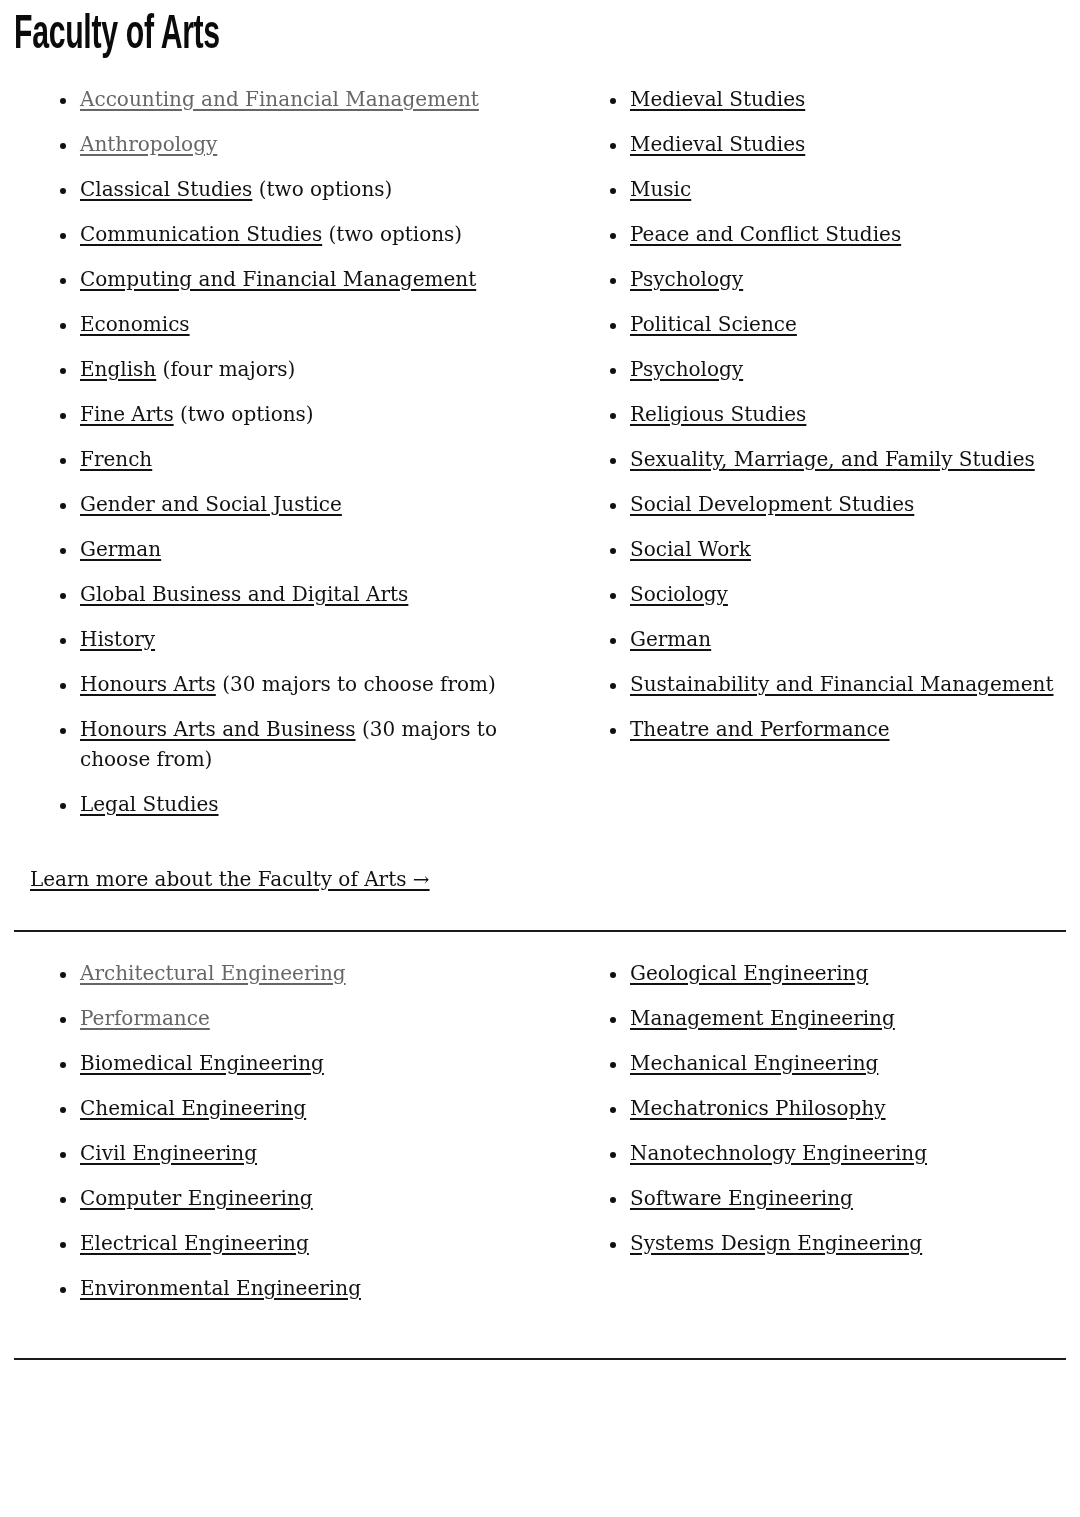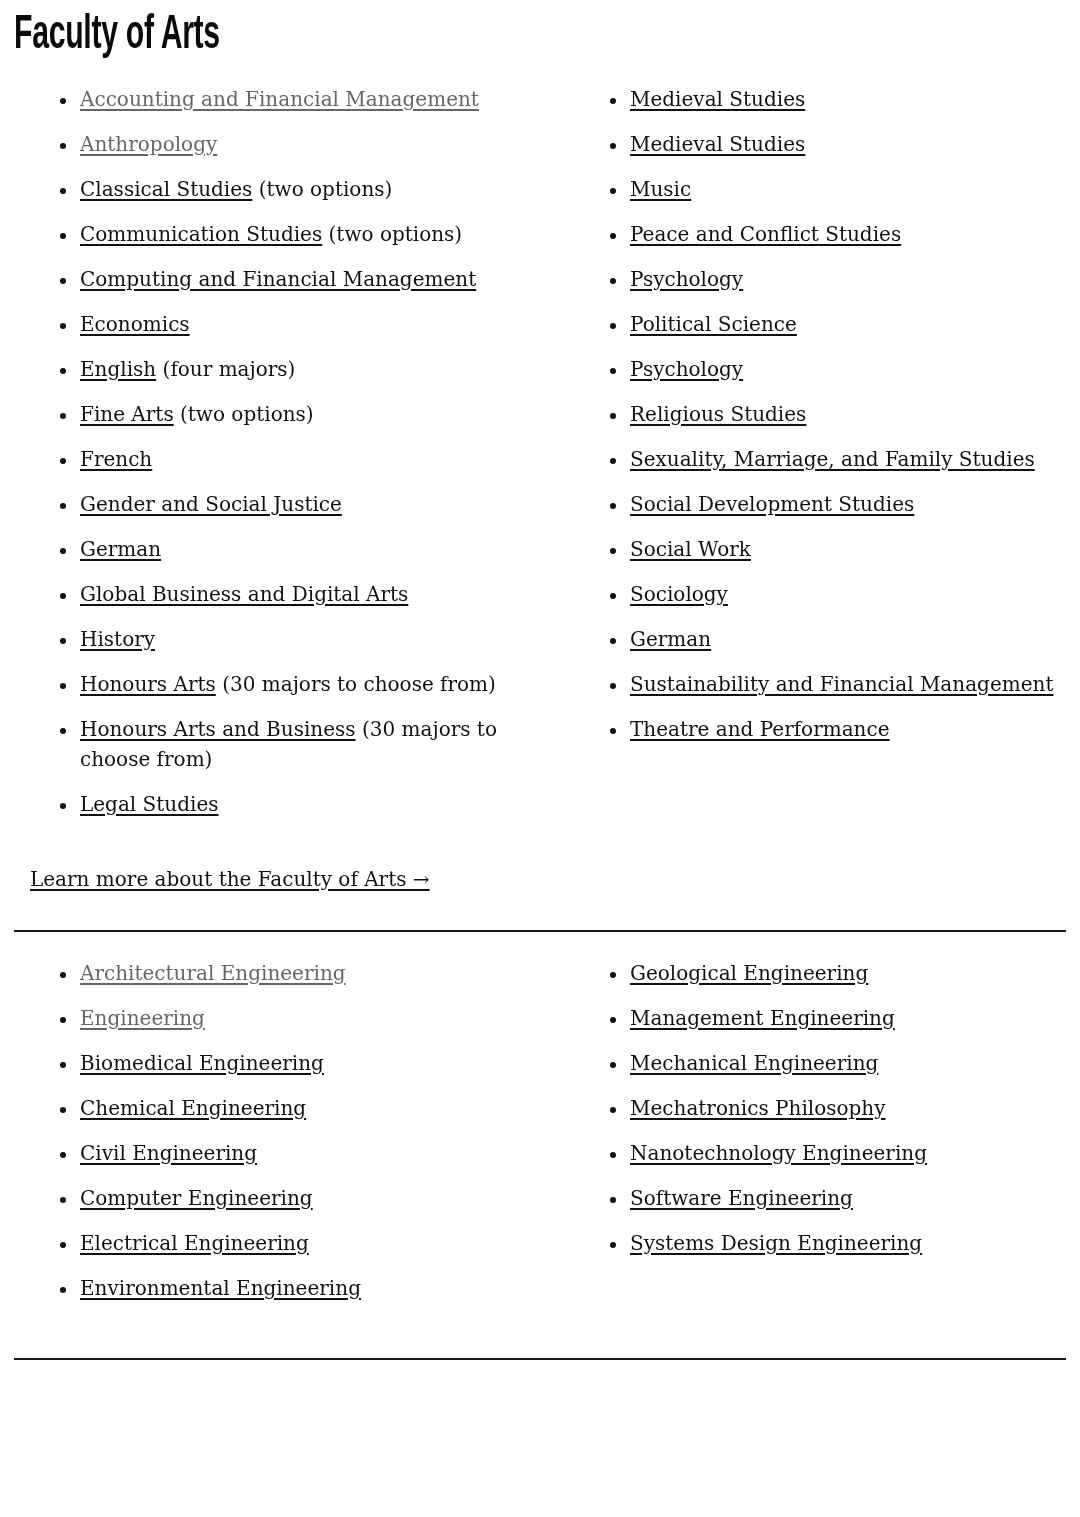--- a/index.html
+++ b/index.html
@@ -135,21 +135,21 @@
   </div>
   <a class="learn-more">Learn more about the Faculty of Arts →</a>
 </section>
 
 <hr class="section-divider">
 
 <section>
   <div class="cols">
     <ul class="program-list">
         <li><a class="link visited">Architectural Engineering</a></li>
-        <li><a class="link visited">Engineering</a></li>
+        <li><a class="link visited">Performance</a></li>
         <li><a class="link">Biomedical Engineering</a></li>
         <li><a class="link">Chemical Engineering</a></li>
         <li><a class="link">Civil Engineering</a></li>
         <li><a class="link">Computer Engineering</a></li>
         <li><a class="link">Electrical Engineering</a></li>
         <li><a class="link">Environmental Engineering</a></li>
       </ul>
     <ul class="program-list">
         <li><a class="link">Geological Engineering</a></li>
         <li><a class="link">Management Engineering</a></li>

